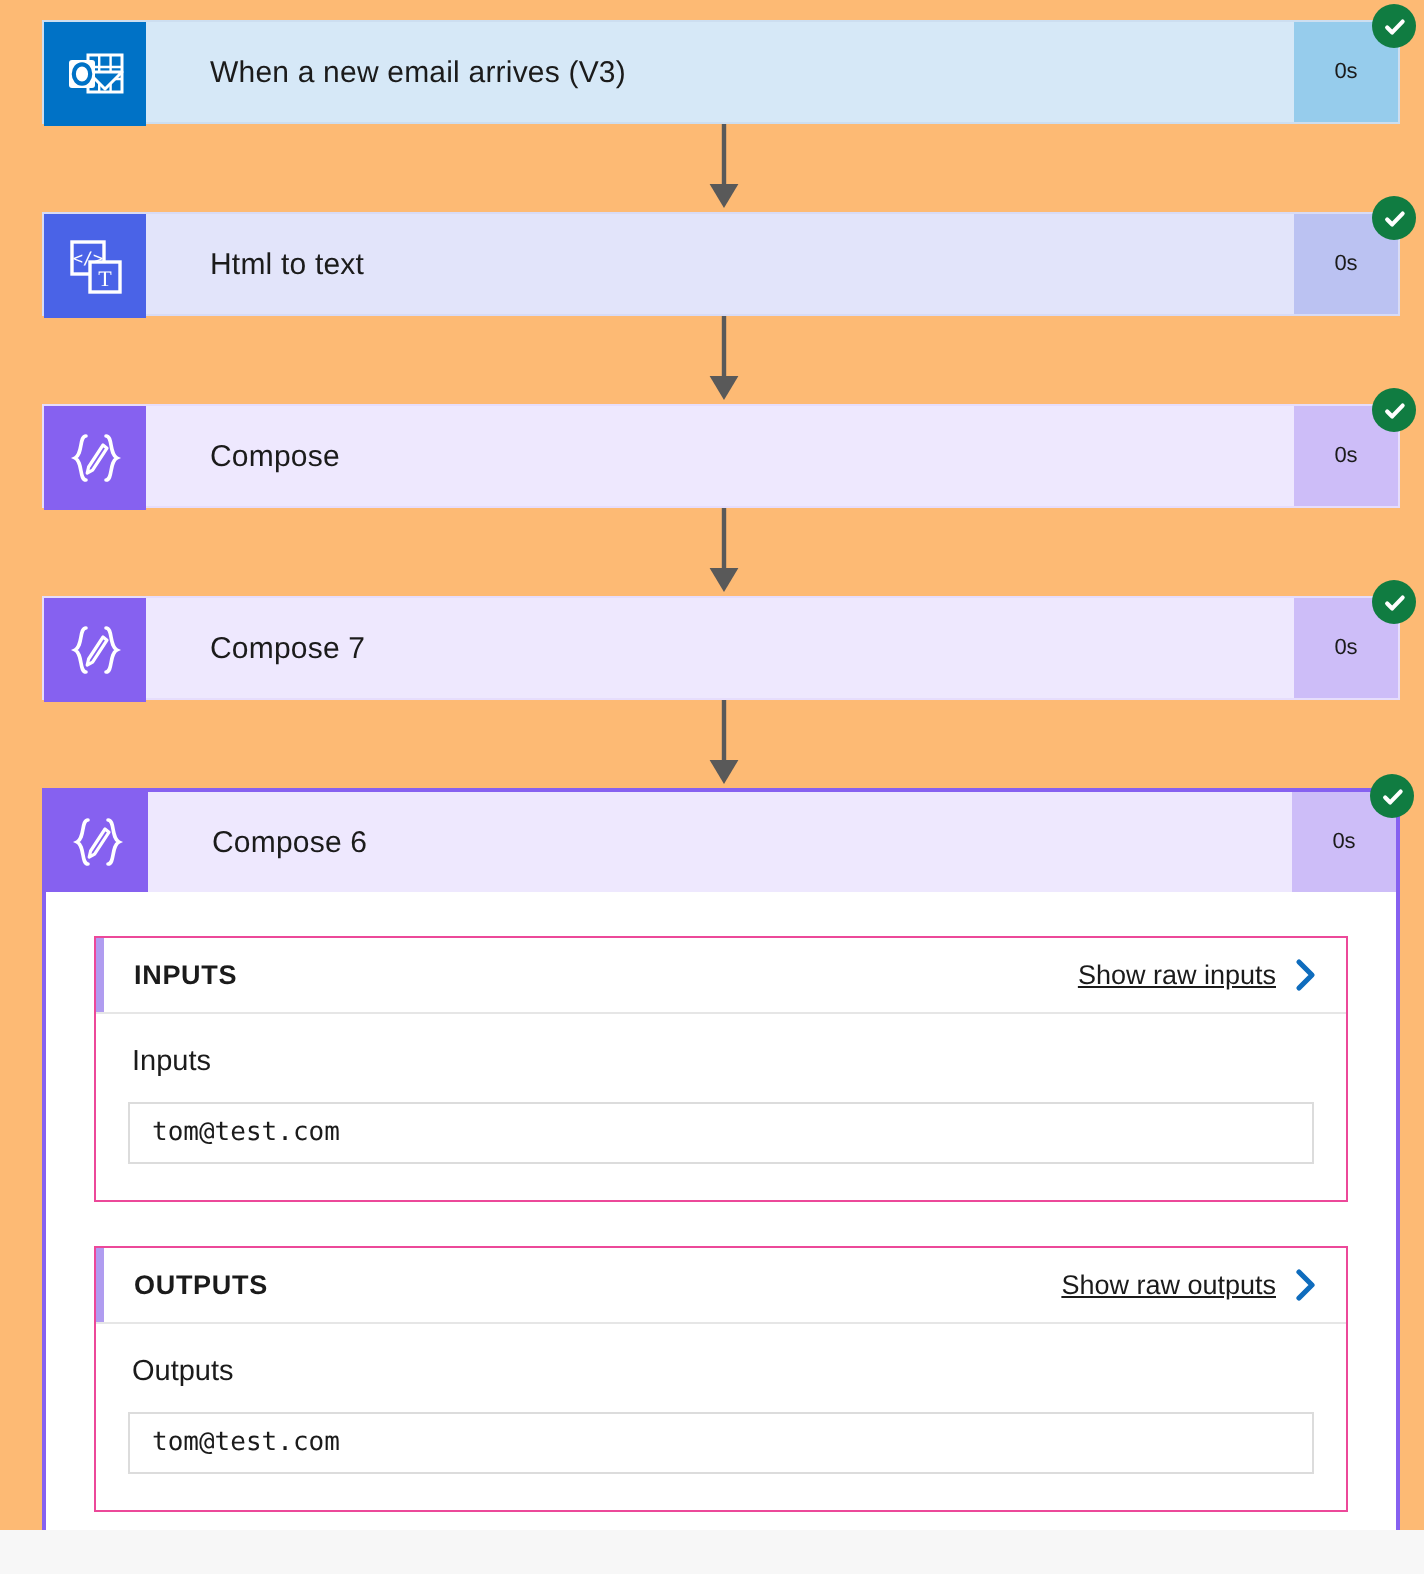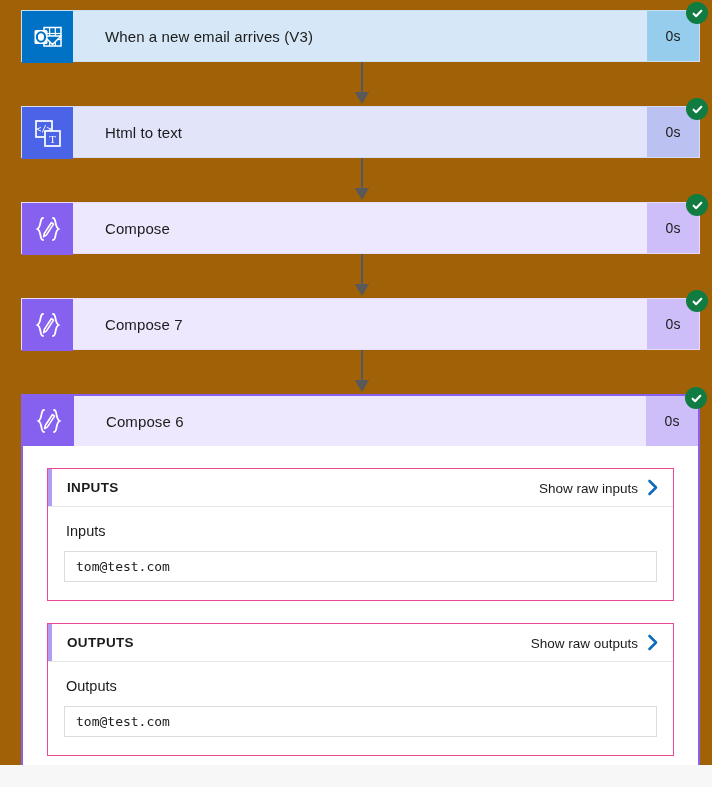--- a/index.html
+++ b/index.html
@@ -8,21 +8,21 @@
     margin: 0; padding: 0;
     width: 712px; height: 787px;
     background: #f7f7f7;
     font-family: "Liberation Sans", sans-serif;
     overflow: hidden;
   }
   #canvas {
     position: relative;
     width: 712px;
     height: 765px;
-    background: #a16207;
+    background: #fdba74;
     overflow: hidden;
   }
 
   
   .card {
     position: absolute;
     left: 21px;
     width: 679px;
     display: block;
   }
@@ -51,21 +51,21 @@
     letter-spacing: .1px;
     white-space: nowrap;
     overflow: hidden;
   }
   .duration {
     width: 52px;
     min-width: 52px;
     display: flex;
     align-items: center;
     justify-content: center;
-    font-size: 14px;
+    font-size: 11px;
     color: #1b1b1b;
   }
 
   
   .status-badge {
     position: absolute;
     top: -9px;
     right: -9px;
     width: 22px;
     height: 22px;
@@ -137,26 +137,27 @@
   }
   .section-label {
     font-size: 13.5px;
     font-weight: bold;
     color: #1b1b1b;
     letter-spacing: .35px;
     flex: 1 1 auto;
   }
   .show-raw {
     display: flex;
-    align-items: flex-end;
+    align-items: center;
     gap: 9px;
     font-size: 13.5px;
     color: #1b1b1b;
     cursor: pointer;
     white-space: nowrap;
+    text-decoration: underline;
   }
   .chev { display: block; }
 
   .section-body { padding: 16px 16px 18px 16px; }
   .field-label {
     font-size: 14.5px;
     color: #1b1b1b;
     margin: 0 0 12px 2px;
   }
   .value-box {

